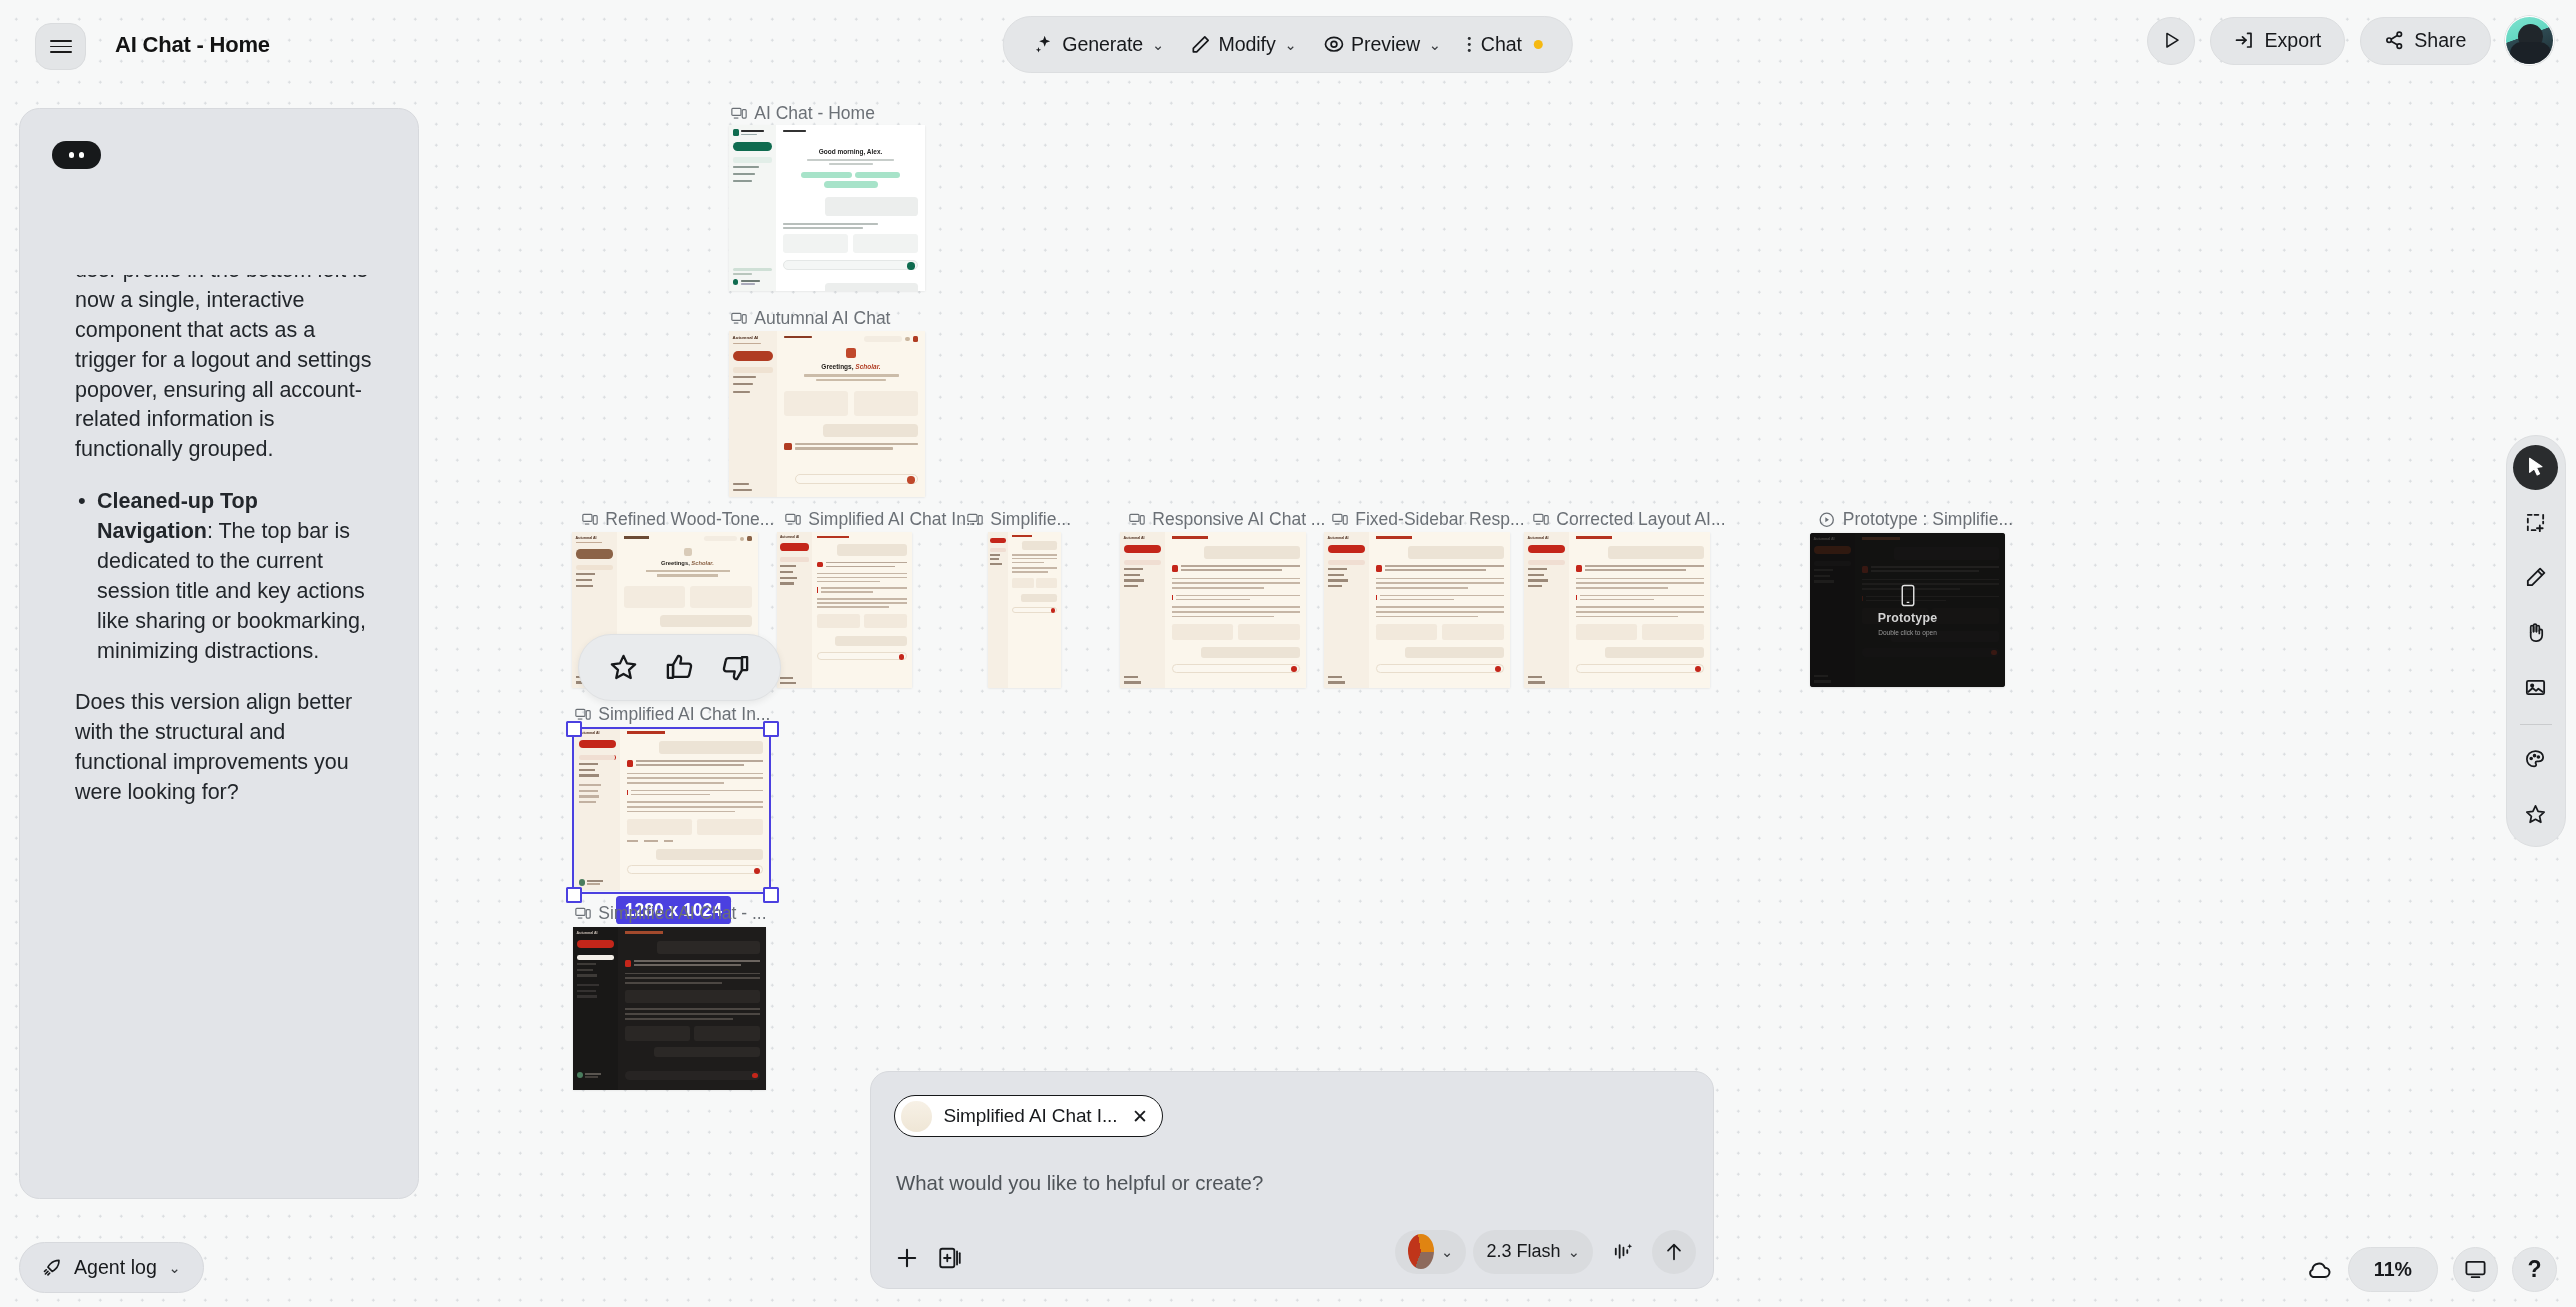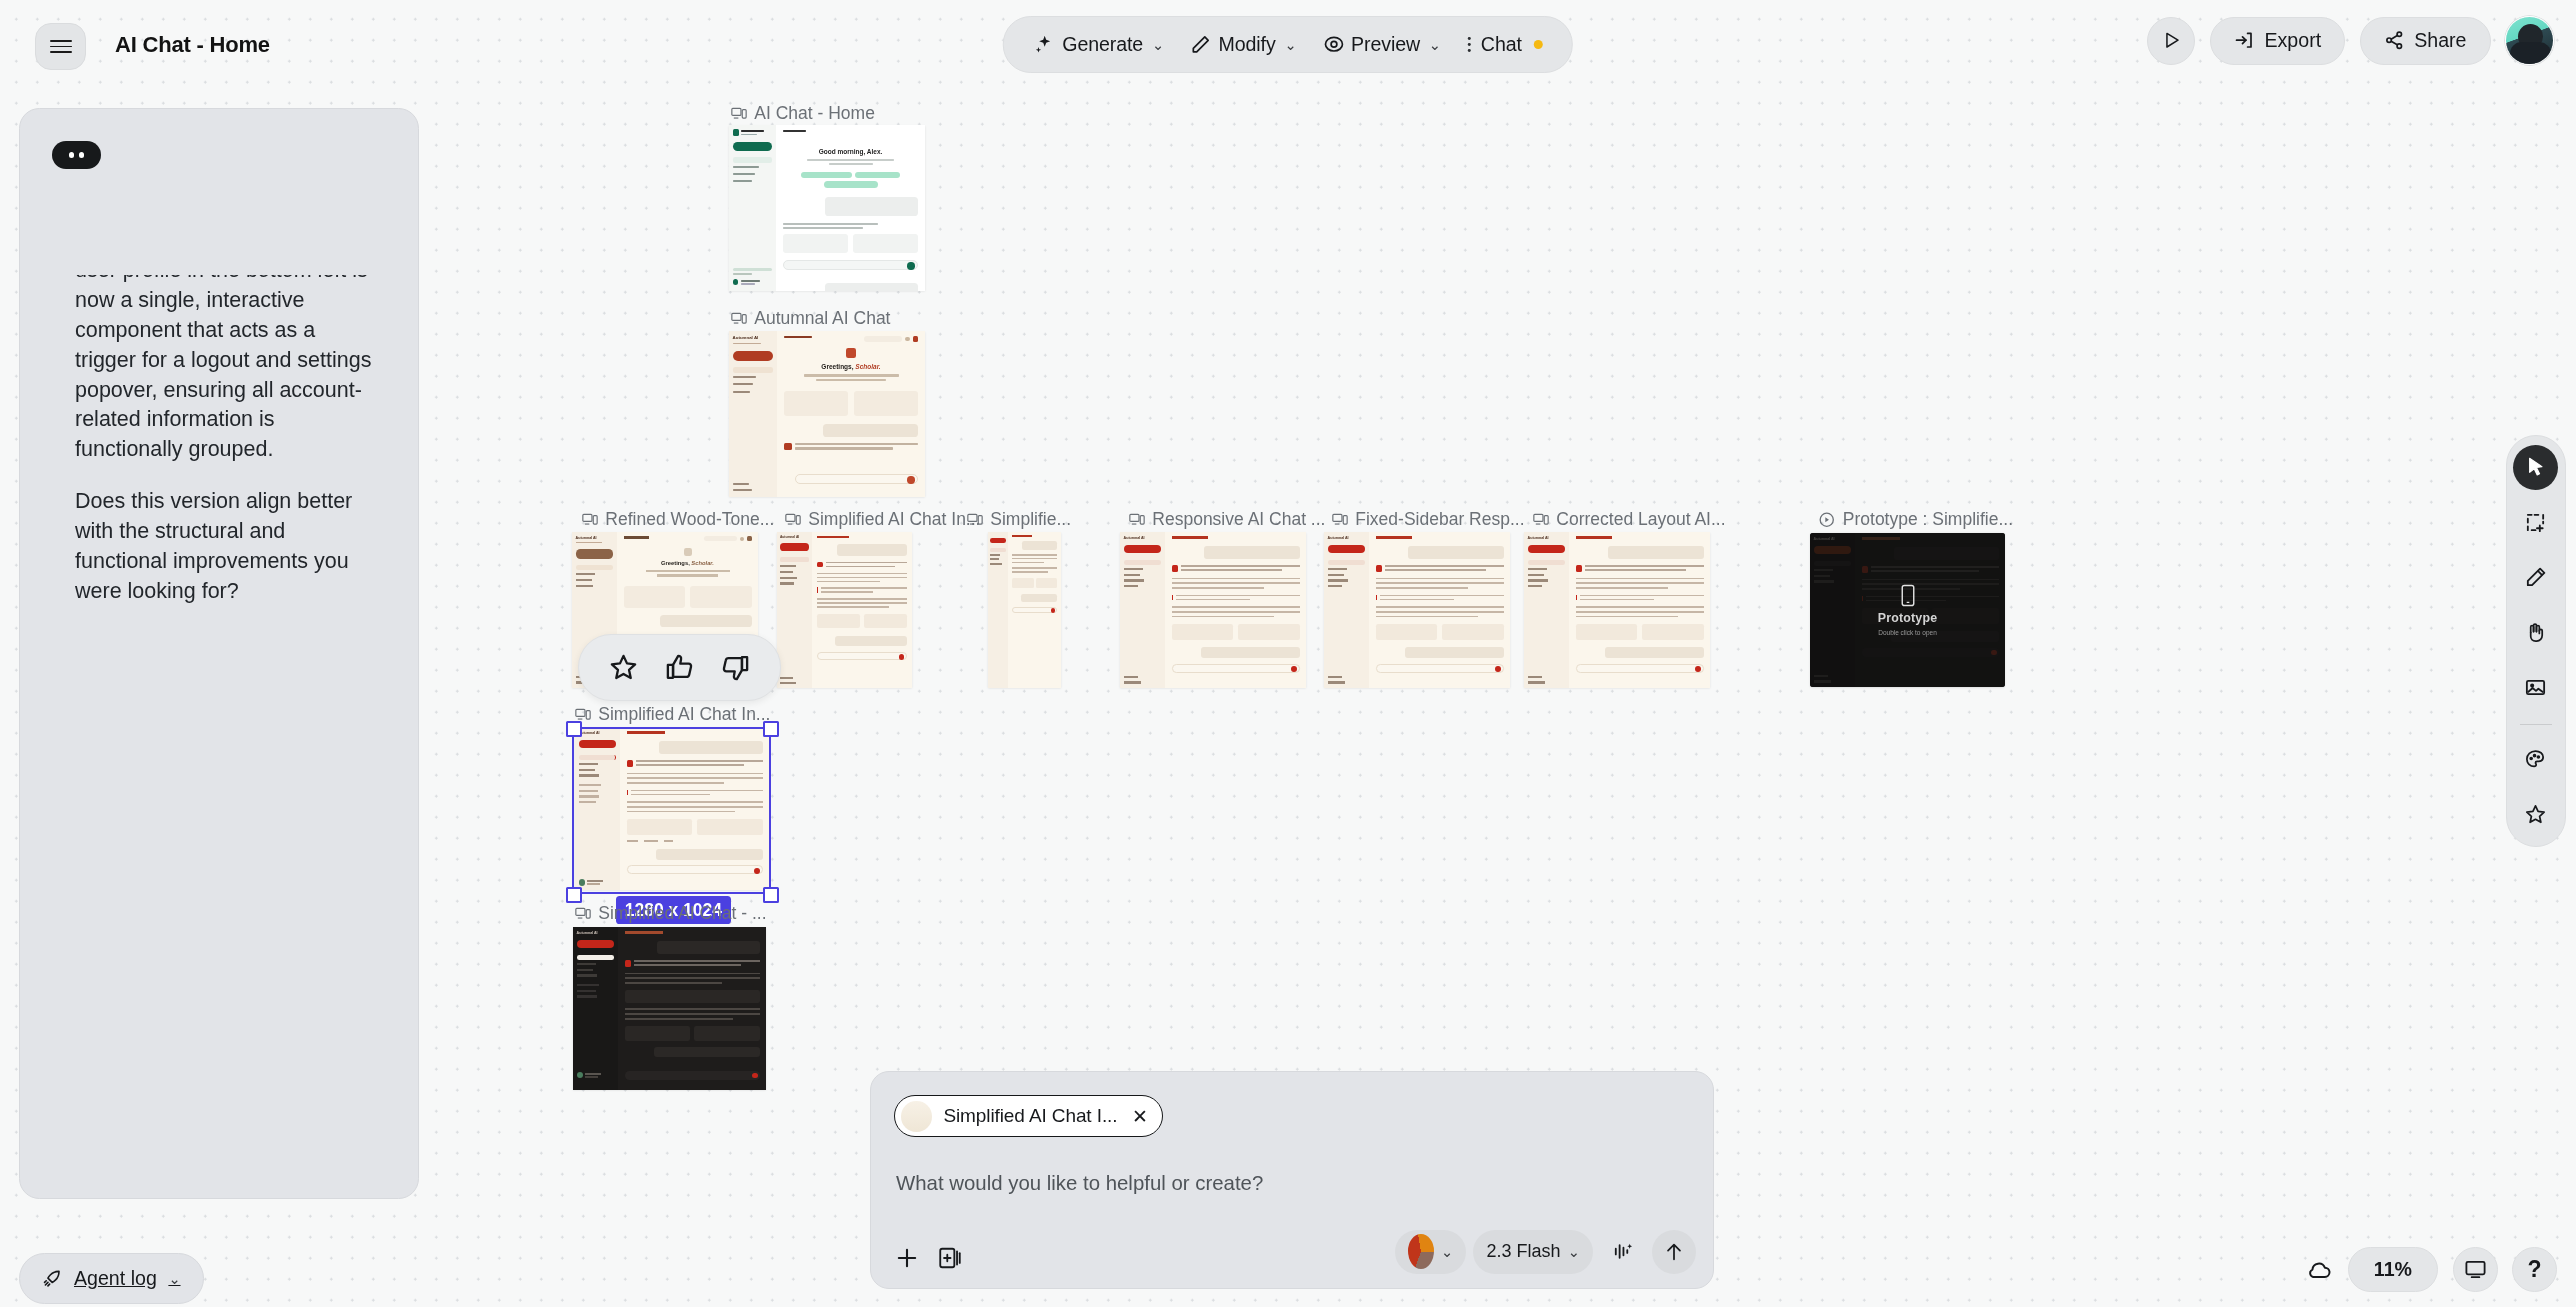--- a/index.html
+++ b/index.html
@@ -102,25 +102,25 @@
   .panel-body p { margin-bottom: 22px; }
   .panel-body ul { list-style: none; }
   .panel-body li { position: relative; padding-left: 22px; margin-bottom: 22px; }
   .panel-body li::before {
     content: "•"; position: absolute; left: 2.9px; top: -1.5px; font-size: 22px; color: #22262b;
   }
   .panel-body b { font-weight: bold; }
   .clip-top { margin-top: -19px; }
 
   .agent-log {
-    position: absolute; left: 19px; bottom: 4px;
+    position: absolute; left: 19px; bottom: 15px;
     height: 51px; border-radius: 25.5px; padding: 0 22px;
     background: #e2e4e8; border: 0.7px solid #d7d9dd;
     display: flex; align-items: center; gap: 11.6px; cursor: pointer;
-    font-size: 19.6px; color: #17191c; text-decoration: underline;
+    font-size: 19.6px; color: #17191c;
   }
 
   
   .frame-label {
     position: absolute; display: flex; align-items: center; gap: 7.3px;
     font-size: 17.5px; color: #6b7076; white-space: nowrap; cursor: pointer;
   }
   .thumb {
     position: absolute; background: #fdfcf8; overflow: hidden;
     box-shadow: 0 0.7px 2.2px rgba(0,0,0,0.10);
@@ -325,20 +325,21 @@
   </div>
 
   <div class="left-panel">
     <div class="panel-badge">
       <i></i>
         <i></i>
     </div>
     <div class="panel-body">
       <p class="clip-top">user profile in the bottom left is now a single, interactive component that acts as a trigger for a logout and settings popover, ensuring all account-related information is functionally grouped.</p>
       <ul>
+        <li><b>Cleaned-up Top Navigation</b><span>: The top bar is dedicated to the current session title and key actions like sharing or bookmarking, minimizing distractions.</span></li>
       </ul>
       <p>Does this version align better with the structural and functional improvements you were looking for?</p>
     </div>
   </div>
 
   <div class="agent-log">
     <span>
       <svg width="20.4" height="20.4" viewBox="0 0 24 24" fill="none" stroke="#17191c" stroke-width="1.9" stroke-linecap="round" stroke-linejoin="round">
           <path d="M20 4s-6 0-10 4c-2 2-3 4-3 4l5 5s2-1 4-3c4-4 4-10 4-10z"></path>
           <path d="M4 20l3-3M3 17l2-2M7 21l2-2"></path>

